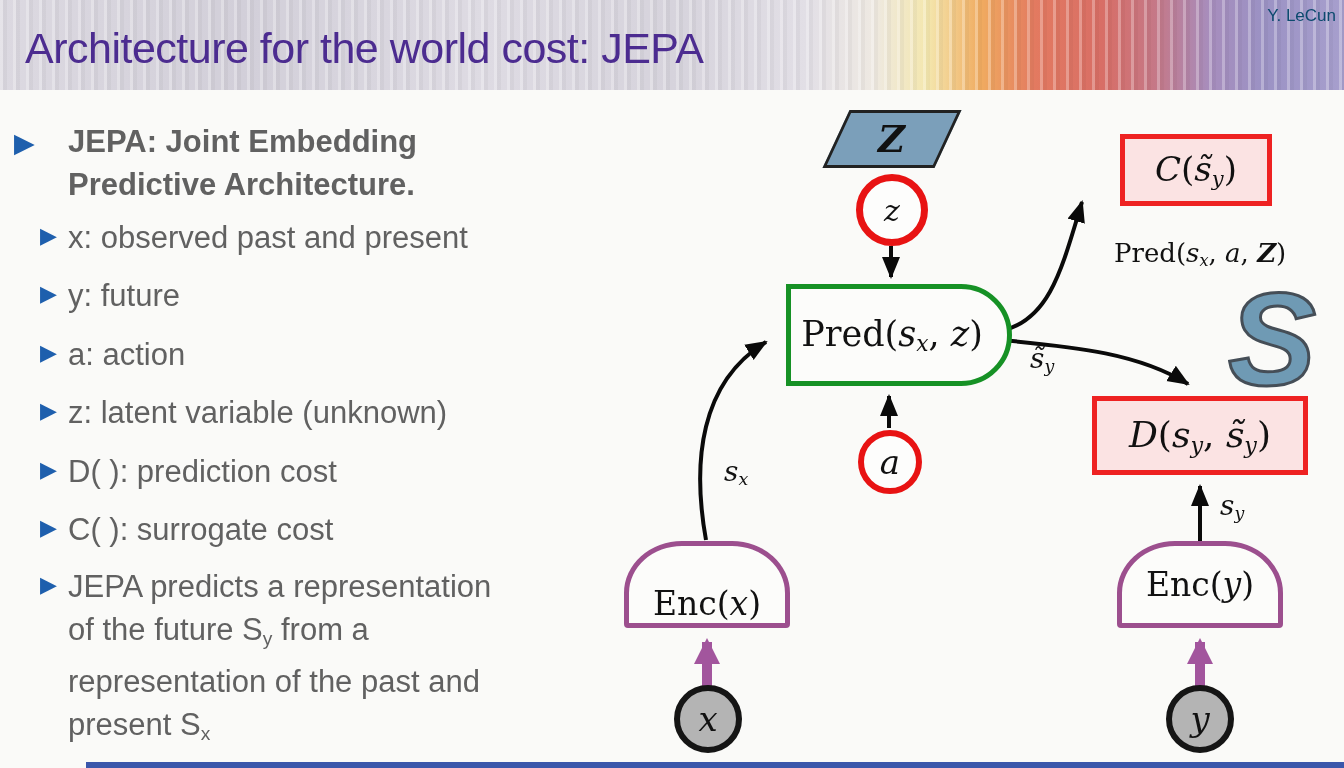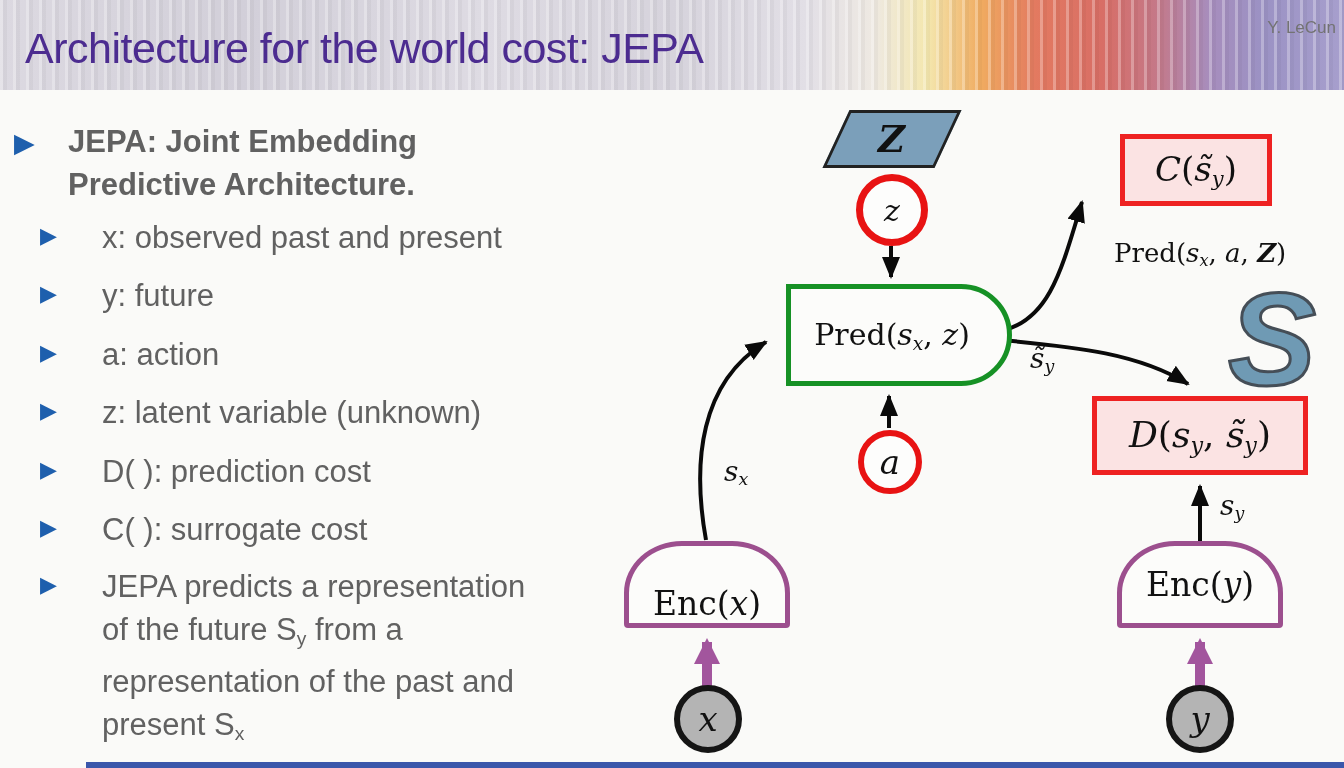--- a/index.html
+++ b/index.html
@@ -10,47 +10,47 @@
   .header{position:absolute;left:0;top:0;width:1344px;height:90px;
     background:linear-gradient(90deg,
       #dcd9e1 0%, #d2cfd9 18%, #dedbe3 36%, #d6d3dc 50%, #e2dfe6 60%,
       #eee9e2 65%, #f4e7ae 69%, #f0ab60 73%, #e37a60 77%, #d86e66 82%,
       #c57887 86%, #a78dbd 90%, #9b92c4 94%, #a79fcd 100%);}
   .header::after{content:"";position:absolute;inset:0;
     background:repeating-linear-gradient(90deg,
       rgba(255,255,255,.28) 0 3px, rgba(0,0,0,.035) 3px 7px, rgba(255,255,255,0) 7px 13px);}
   .title{position:absolute;left:25px;top:24px;font-size:43px;color:#4c2c90;
          letter-spacing:-0.5px;z-index:2;white-space:nowrap;}
-  .author{position:absolute;right:8px;top:6px;font-size:17px;color:#737373;z-index:2;margin-top:12px;}
+  .author{position:absolute;right:8px;top:6px;font-size:17px;color:#0c4a6e;z-index:2;}
 
   
   .bullet{position:absolute;left:0;color:#616161;}
   .bullet .tri{position:absolute;color:#1e5fad;font-family:"DejaVu Sans",sans-serif;}
   .bullet .bt{display:inline-block;white-space:pre-line;line-height:43px;}
   .l1{font-weight:bold;font-size:31px;}
   .l1 .tri{left:14px;top:7px;font-size:27px;}
   .l1 .bt{margin-left:68px;width:520px;}
   .l2{font-size:31px;}
   .l2 .tri{left:40px;top:7px;font-size:22px;}
-  .l2 .bt{margin-left:102px;width:580px;}
+  .l2 .bt{margin-left:68px;width:580px;}
   .m-sub{font-size:0.62em;vertical-align:-0.25em;}
   .m-it{font-style:italic;}
   .m-cal{font-style:italic;font-weight:bold;font-family:"DejaVu Serif",serif;}
 
   
   .math{font-family:"DejaVu Serif","Liberation Serif",serif;color:#111;}
   .node{position:absolute;display:flex;align-items:center;justify-content:center;z-index:2;}
   .zpar{left:836px;top:110px;width:106px;height:52px;background:#7b9fba;
         border:3px solid #222;transform:skewX(-25deg);}
   .zpar .math{transform:skewX(25deg);font-size:37px;}
   .circ{border-radius:50%;background:#fdfdfc;}
   .circ-z{left:856px;top:174px;width:58px;height:58px;border:7px solid #e81313;font-size:30px;}
   .circ-a{left:858px;top:430px;width:52px;height:52px;border:6px solid #e81313;font-size:34px;}
   .pred{left:786px;top:284px;width:202px;height:92px;border:5px solid #169125;
-        border-radius:0 51px 51px 0;background:#fcfcfa;font-size:30px;padding-right:14px;}
+        border-radius:0 51px 51px 0;background:#fcfcfa;font-size:35px;padding-right:14px;}
   .boxc{left:1096px;top:134px;width:142px;height:62px;border:5px solid #ee2222;
         background:#fbe3e3;font-size:34px;margin-left:24px;}
   .boxd{left:1092px;top:396px;width:206px;height:69px;border:5px solid #ee2222;
         background:#fbe3e3;font-size:36px;}
   .enc{width:156px;height:77px;border:5px solid #9c4f8e;background:#fcfcfa;
        border-radius:58px 58px 4px 4px / 52px 52px 4px 4px;font-size:33px;}
   .enc-x{left:624px;top:541px;align-items:flex-end;}
   .enc-y{left:1117px;top:541px;}
   .circ-gray{width:56px;height:56px;border:6px solid #151515;background:#b4b4b4;font-size:34px;}
   .circ-x{left:674px;top:685px;}

